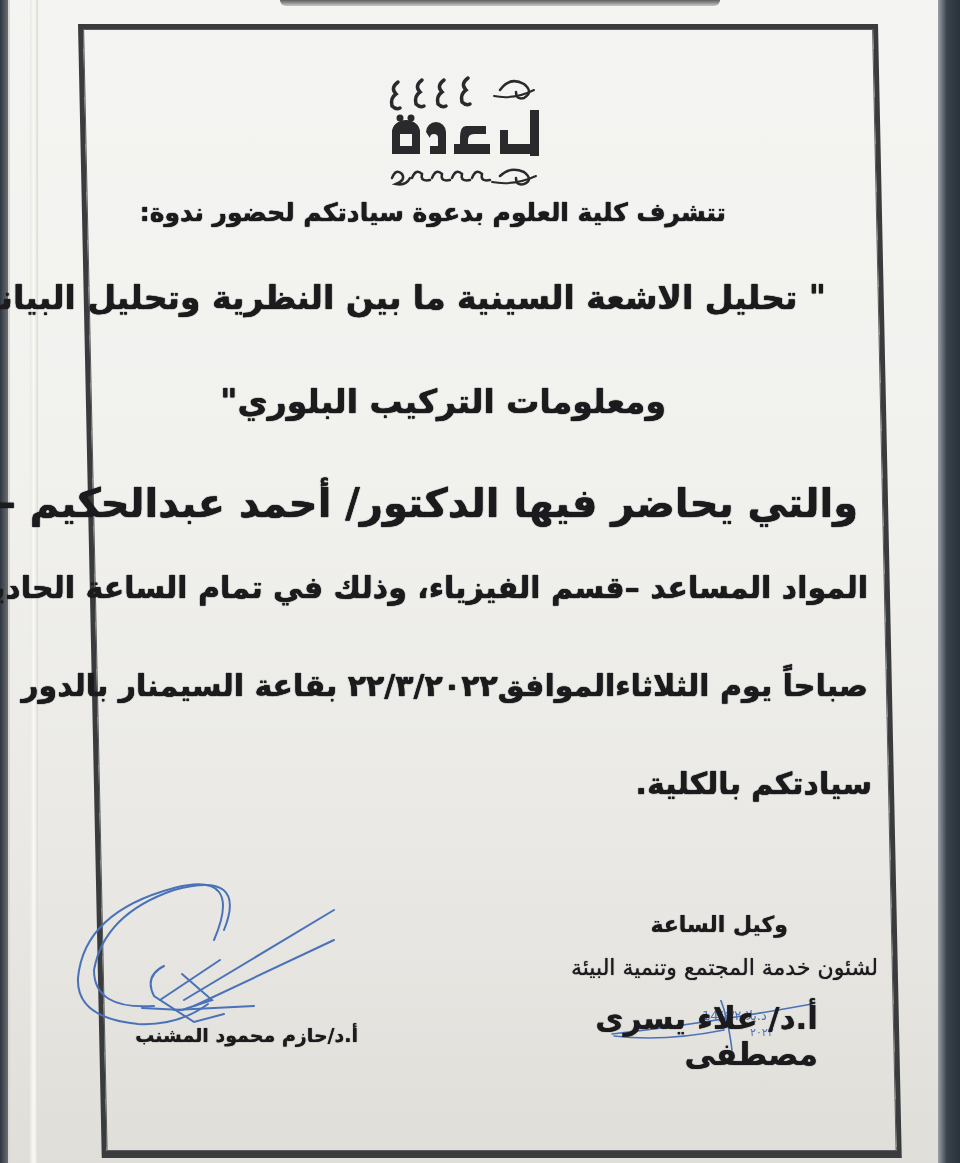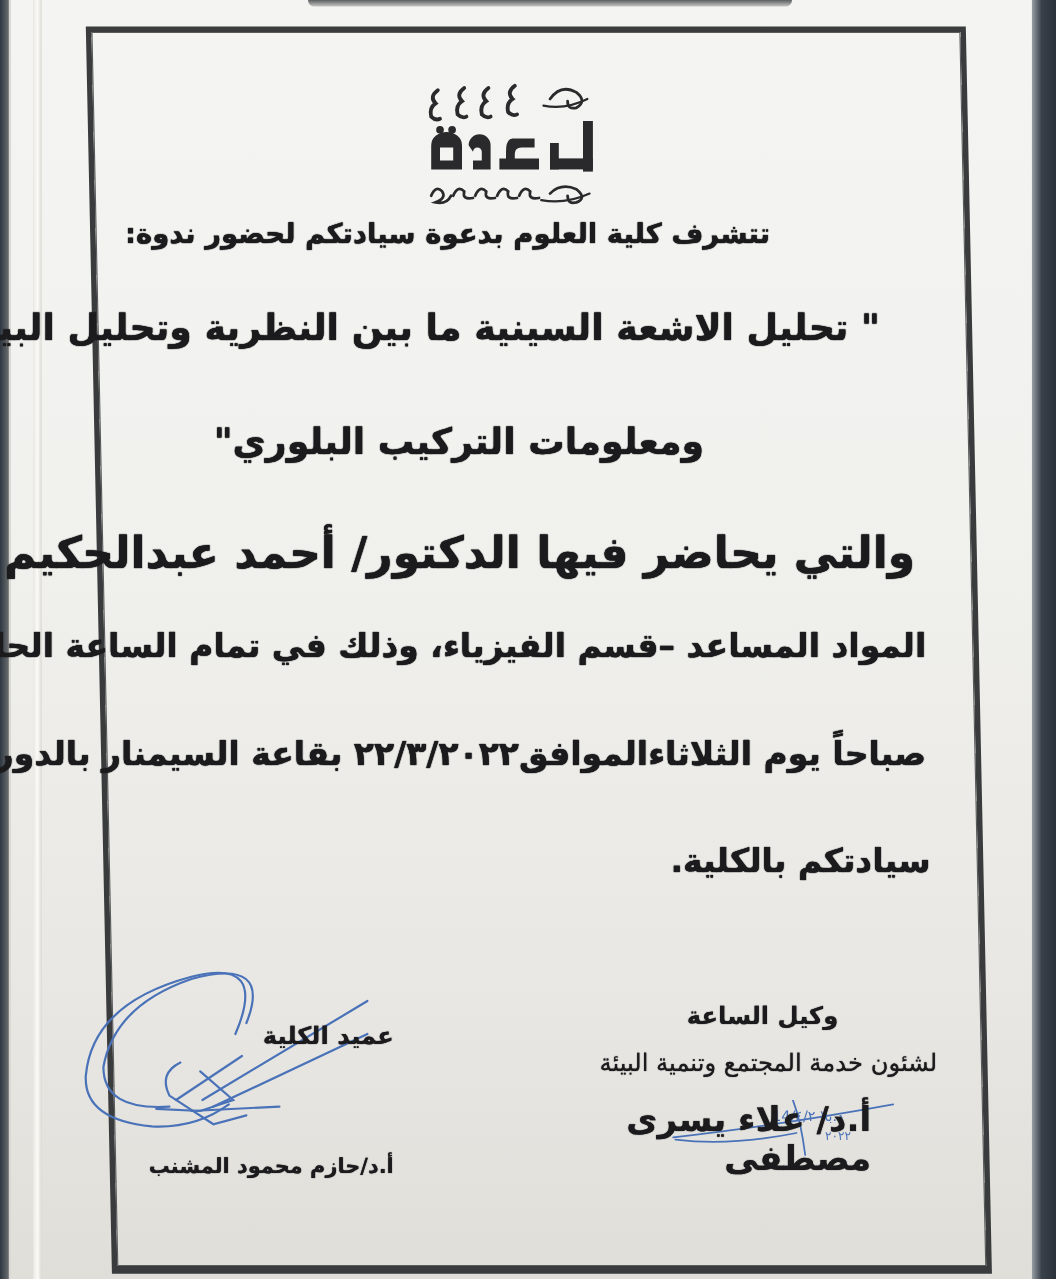--- a/index.html
+++ b/index.html
@@ -47,20 +47,21 @@
       border-bottom-width: 7px;
       transform: skewX(1.2deg);
       transform-origin: top left;
       box-shadow: inset 0 0 0 1px #5a5b5d;
     }
     .content {
       position: absolute;
       left: 0; top: 0; width: 892px; height: 1163px;
       direction: rtl;
       color: #1b1b1d;
+      padding-left: 26px;
     }
     .logo {
       position: absolute;
       left: 382px; top: 70px; width: 162px; height: 122px;
     }
     .line {
       position: absolute;
       font-family: "DejaVu Sans", sans-serif;
       font-weight: bold;
       white-space: nowrap;
@@ -194,16 +195,15 @@
   <div class="ink-note a">د.بلا 14/٤/٢</div>
   <div class="ink-note b">٢٠٢٢</div>
 
   <div class="sig-right">
     <span class="role1">وكيل الساعة</span>
     <span class="role2">لشئون خدمة المجتمع وتنمية البيئة</span>
     <span class="name">أ.د/ علاء يسرى مصطفى</span>
   </div>
 
   <div class="sig-left">
-    <span class="role">عميد الكلية</span>
     <span class="name">أ.د/حازم محمود المشنب</span>
   </div>
 </div>
 
 </body></html>

